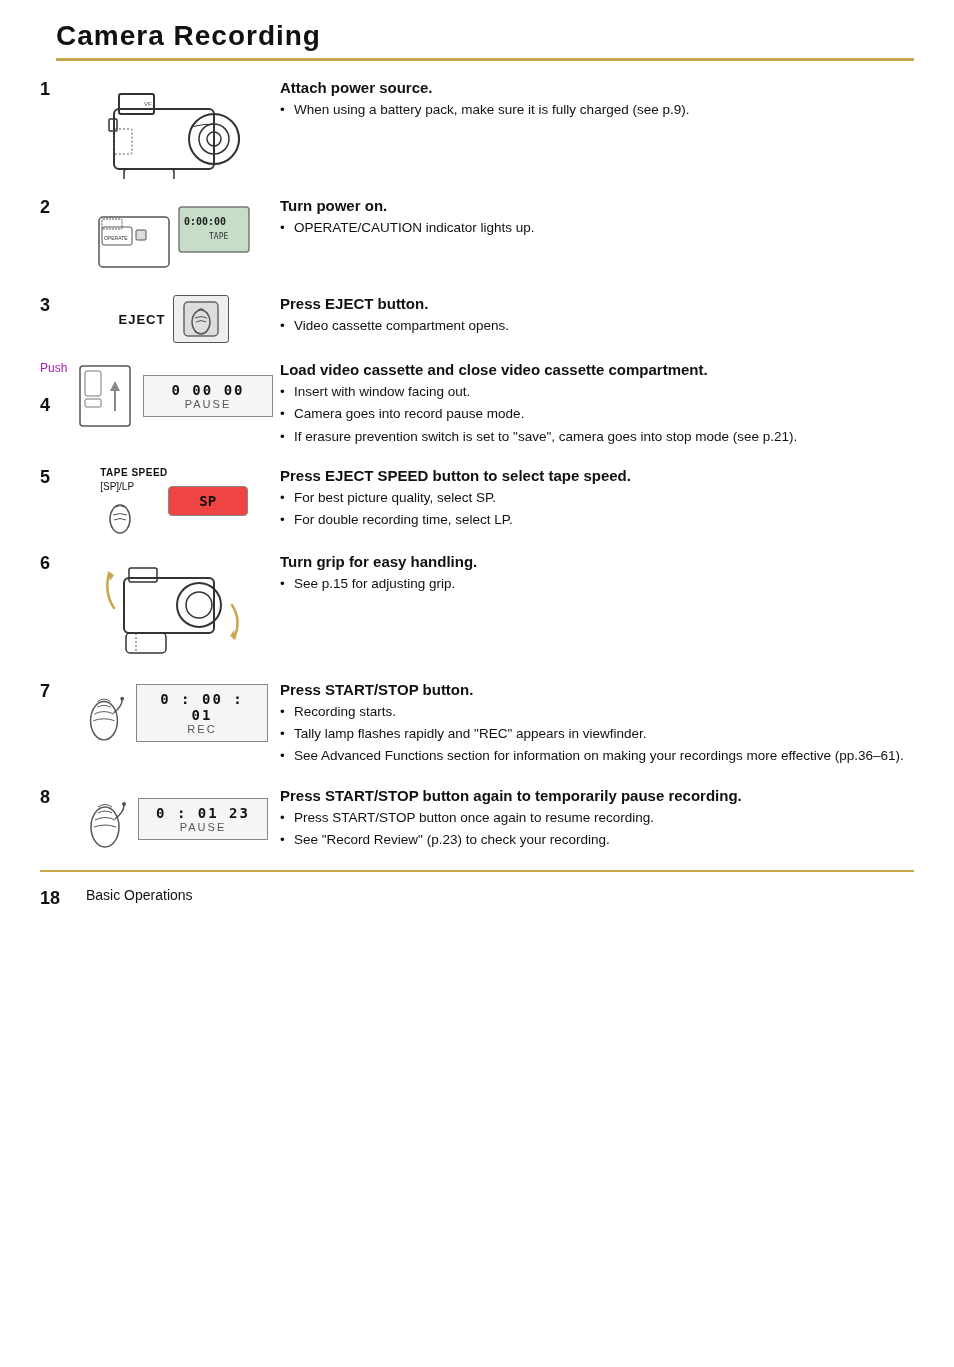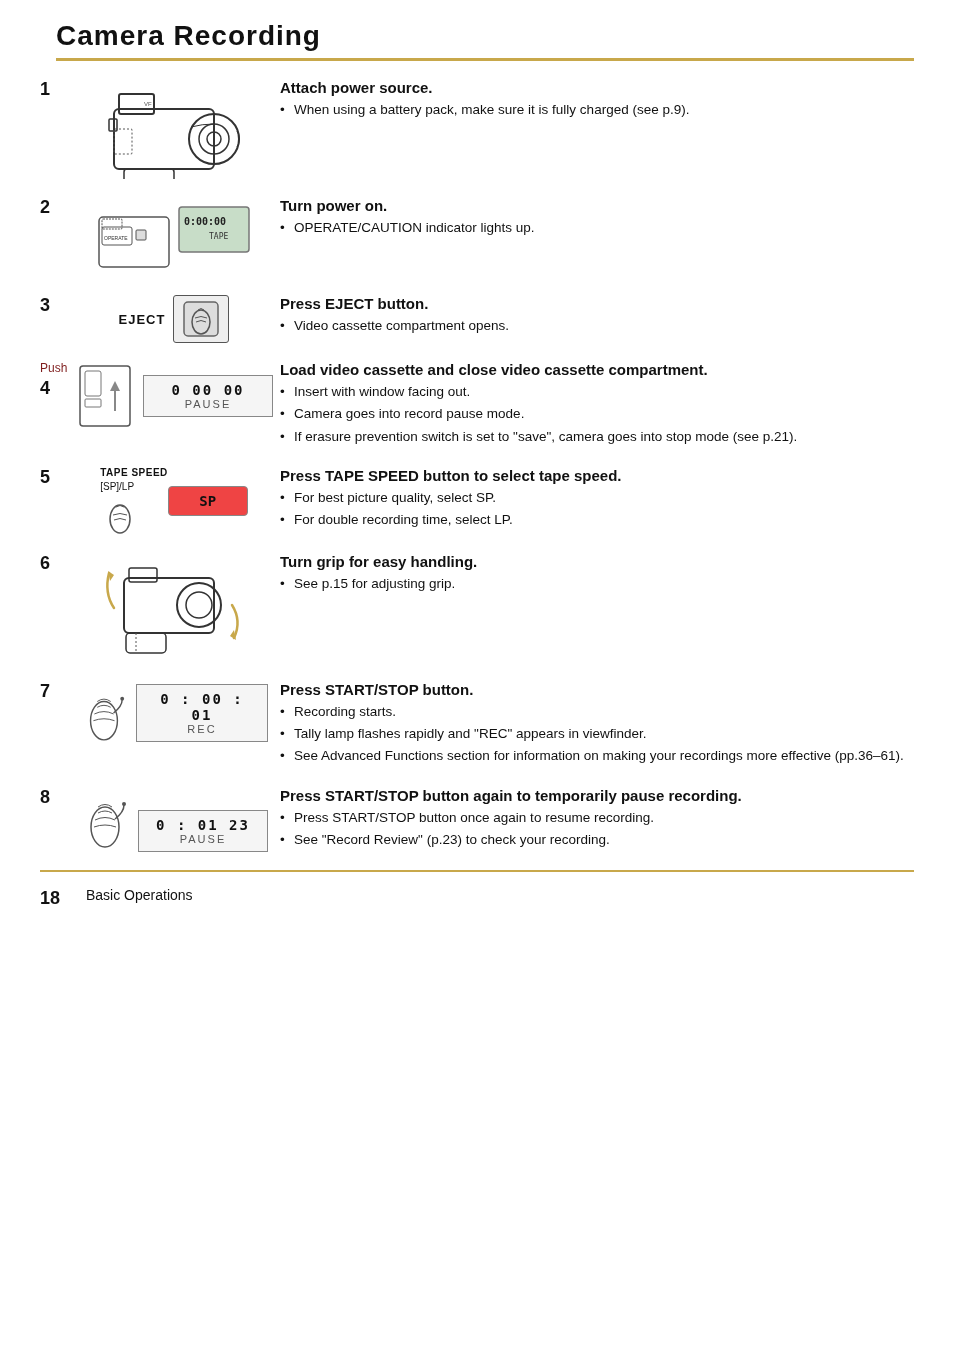--- a/index.html
+++ b/index.html
@@ -138,22 +138,22 @@
       font-weight: bold;
       min-width: 30px;
       margin-top: 8px;
     }
     .footer-label {
       font-size: 14px;
     }
     
     .push-label {
       font-size: 12px;
-      color: #7f1d1d;
-      margin-bottom: 3px;
+      color: #a21caf;
+      margin-bottom: 20px;
     }
     
     .step4-num-wrap {
       display: flex;
       flex-direction: column;
     }
     
     .tape-speed-wrap {
       display: flex;
       flex-direction: column;
@@ -301,21 +301,21 @@
           <path d="M13 20 Q20 17 27 20" stroke="#555" stroke-width="1" fill="none"></path>
           <path d="M14 25 Q20 22 26 25" stroke="#555" stroke-width="1" fill="none"></path>
           <path d="M16 12 Q20 9 24 12" stroke="#555" stroke-width="1" fill="none"></path>
         </svg>
       </div>
       <div class="tape-speed-panel">
         <div class="sp-label">SP</div>
       </div>
     </div>
     <div class="step-content">
-      <div class="step-title">Press TAPE SPEED button to select tape speed.</div>
+      <div class="step-title">Press EJECT SPEED button to select tape speed.</div>
       <ul class="step-bullets">
         <li>For best picture quality, select SP.</li>
         <li>For double recording time, select LP.</li>
       </ul>
     </div>
   </div>
 
   <div class="step-row">
     <div class="step-number">6</div>
     <div class="step-image">
@@ -375,21 +375,21 @@
         <li>Recording starts.</li>
         <li>Tally lamp flashes rapidly and "REC" appears in viewfinder.</li>
         <li>See Advanced Functions section for information on making your recordings more effective (pp.36–61).</li>
       </ul>
     </div>
   </div>
 
   <div class="step-row">
     <div class="step-number">8</div>
     <div class="step-image">
-      <div style="display:flex; gap:8px; align-items:flex-end;">
+      <div style="display:flex; gap:8px; align-items:center;">
         <svg width="50" height="65" viewBox="0 0 50 65">
           <ellipse cx="25" cy="40" rx="14" ry="20" fill="none" stroke="#555" stroke-width="1.5"></ellipse>
           <path d="M15 33 Q25 28 35 33" stroke="#555" stroke-width="1" fill="none"></path>
           <path d="M14 40 Q25 36 36 40" stroke="#555" stroke-width="1" fill="none"></path>
           <path d="M18 20 Q25 15 32 20" stroke="#555" stroke-width="1" fill="none"></path>
           <path d="M18 26 Q25 22 32 26" stroke="#555" stroke-width="1" fill="none"></path>
           <path d="M35 32 Q44 25 44 18" stroke="#555" stroke-width="1.5" fill="none"></path>
           <circle cx="44" cy="17" r="2" fill="#555"></circle>
         </svg>
         <div class="vcr-panel">

